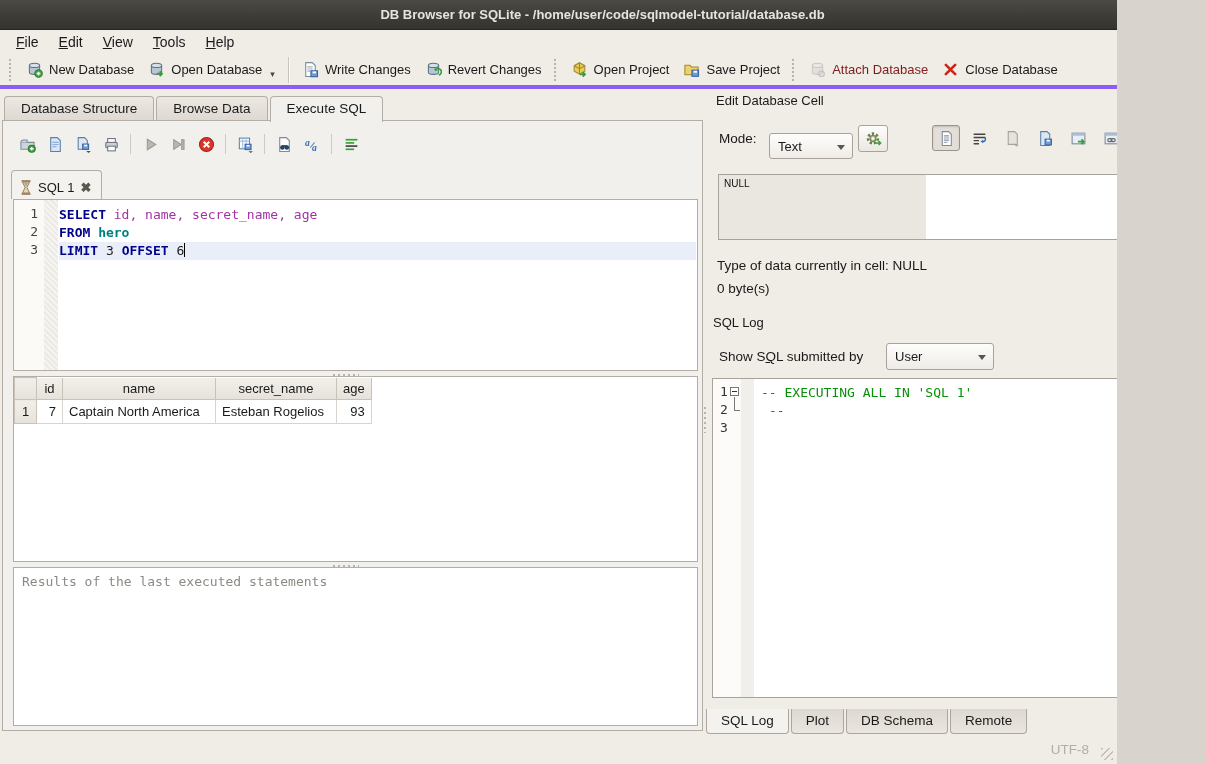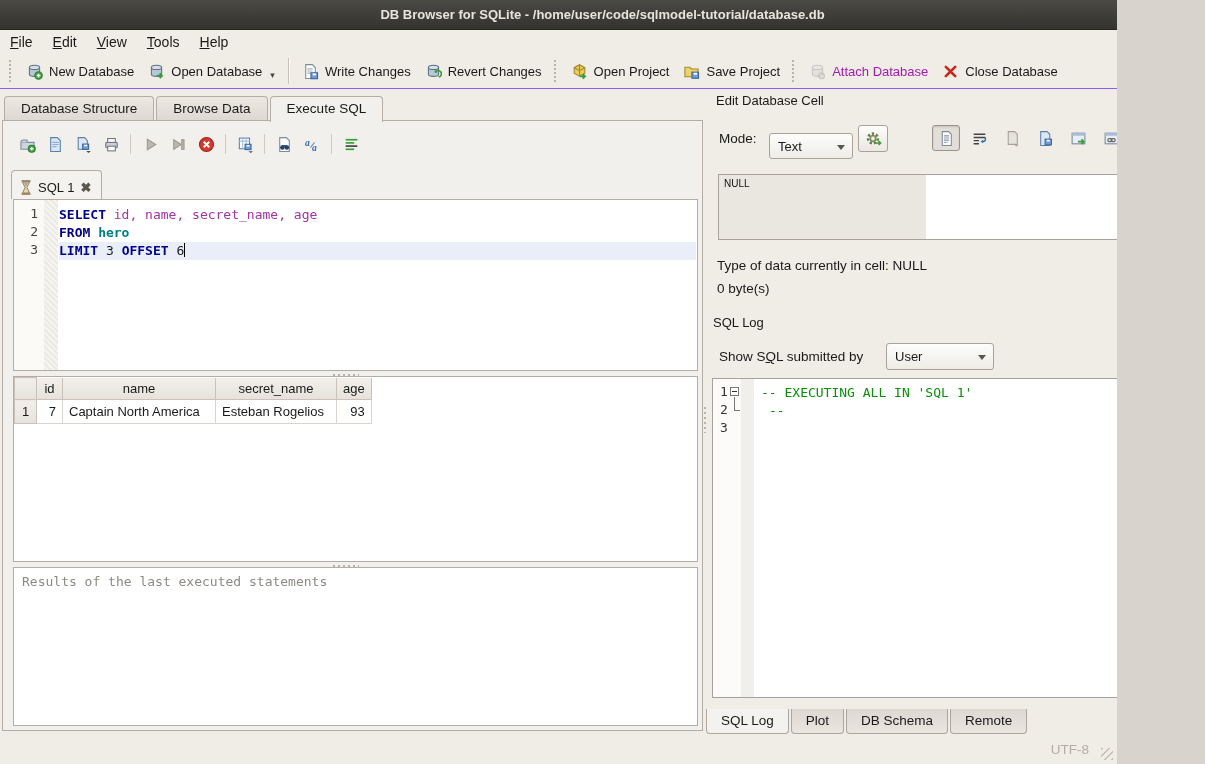--- a/index.html
+++ b/index.html
@@ -19,31 +19,31 @@
   .titlebar .title { color:#e8e4dc; font-weight:bold; font-size:13px; }
   .win-controls { position:absolute; right:12px; top:5px; display:flex; gap:5px; }
   .wc { width:19px; height:19px; border-radius:50%; display:flex; align-items:center; justify-content:center;
         background:radial-gradient(circle at 35% 30%, #6e6d66, #4a4944); border:1px solid #2e2d29; }
   .wc-close { background:radial-gradient(circle at 35% 30%, #f3824f, #e45921); border-color:#8a3512; }
   .wc-min::after { content:""; width:9px; height:2px; background:#cfccc3; }
   .wc-max::after { content:""; width:7px; height:7px; border:2px solid #cfccc3; }
   .wc-close::after { content:"✕"; color:#7c2c10; font-size:11px; font-weight:bold; line-height:1; }
   
   .menubar { position:absolute; left:0; top:30px; width:1205px; height:24px;
-    background:#f0ece6; display:flex; align-items:center; }
+    background:#f0ece6; display:flex; align-items:center; padding-left:6px; }
   .menu-item { padding:3px 10px; font-size:14px; }
   u { text-decoration:underline; }
   
   .toolbar { position:absolute; left:0; top:54px; width:1205px; height:35px;
-    background:#f0ece6; border-bottom:1px solid #8b5cf6;
+    background:#f0ece6; border-bottom:4px solid #8b5cf6;
     display:flex; align-items:center; padding:0 4px; }
   .grip { width:5px; height:22px; border-left:2px dotted #b9b3ab; margin:0 5px; }
   .tsep { width:1px; height:26px; background:#c9c3bb; margin:0 6px; box-shadow:1px 0 0 #fbf9f6; }
   .tbtn { display:flex; align-items:center; gap:6px; padding:4px 7px; font-size:13px; color:#1a1a1a; white-space:nowrap; }
-  .tbtn.disabled { color:#a21caf;text-align:center; }
+  .tbtn.disabled { color:#7f1d1d;text-align:center; }
   .tbtn.disabled svg { opacity:.45; filter:grayscale(1); }
   .caret-sm { font-size:9px; color:#4a463f; margin-left:2px; transform:translateY(4px); }
   svg.i16 { width:17px; height:17px; display:block; }
   
   .main-tabs { position:absolute; left:4px; top:96px; display:flex; }
   .mtab { height:25px; padding:4px 16px 0; font-size:13.5px; border:1px solid #b3ada5;
     border-bottom:none; border-radius:4px 4px 0 0; background:linear-gradient(#ece8e2,#ddd8d1); margin-right:2px; }
   .mtab.active { background:#f2f0ec; position:relative; z-index:3; height:26px; font-weight:normal; }
   .left-frame { position:absolute; left:2px; top:120px; width:701px; height:611px;
     background:#f2f0ec; border:1px solid #b3ada5; }

